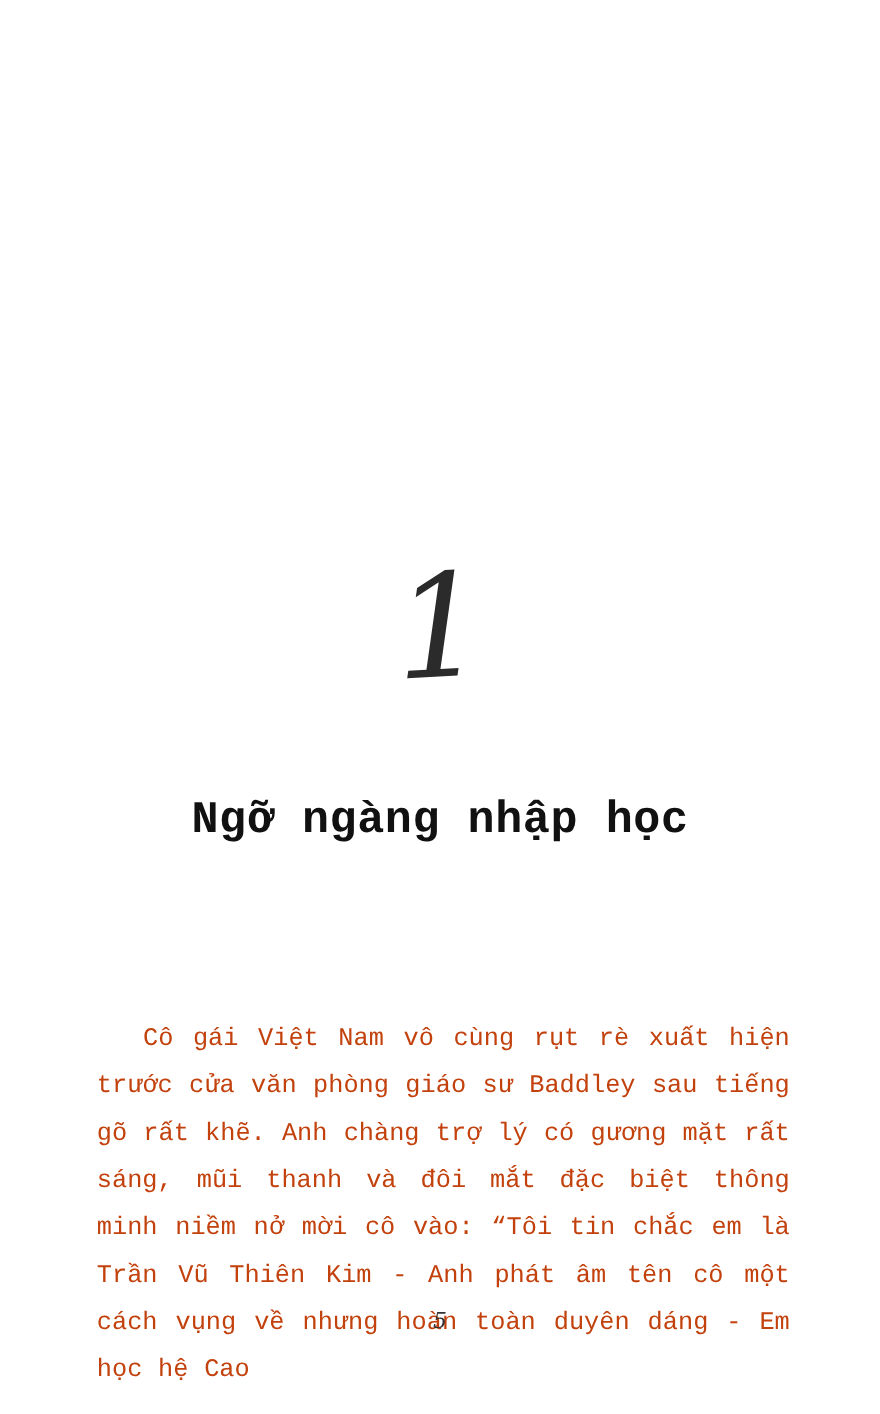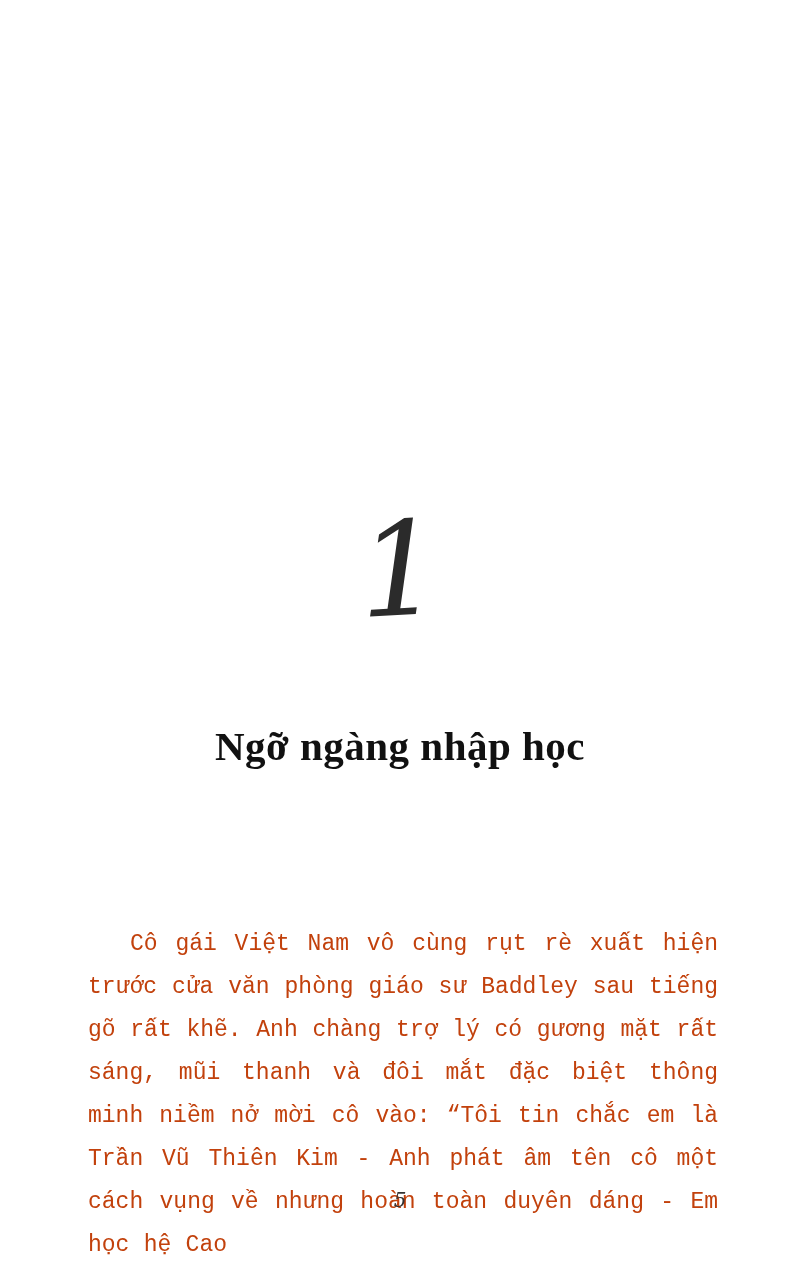--- a/index.html
+++ b/index.html
@@ -35,21 +35,21 @@
     color: #2b2b2b;
     letter-spacing: 0;
     transform: rotate(-3deg);
   }
   .chapter-title {
     position: absolute;
     top: 695px;
     left: 0;
     width: 800px;
     text-align: center;
-    font-family: Liberation Serif, serif;
+    font-family: Liberation Mono, monospace;
     font-size: 41px;
     line-height: 1.2;
     color: #111111;
     letter-spacing: 0.5px;
   }
   .body-text {
     position: absolute;
     top: 900px;
     left: 88px;
     width: 630px;

